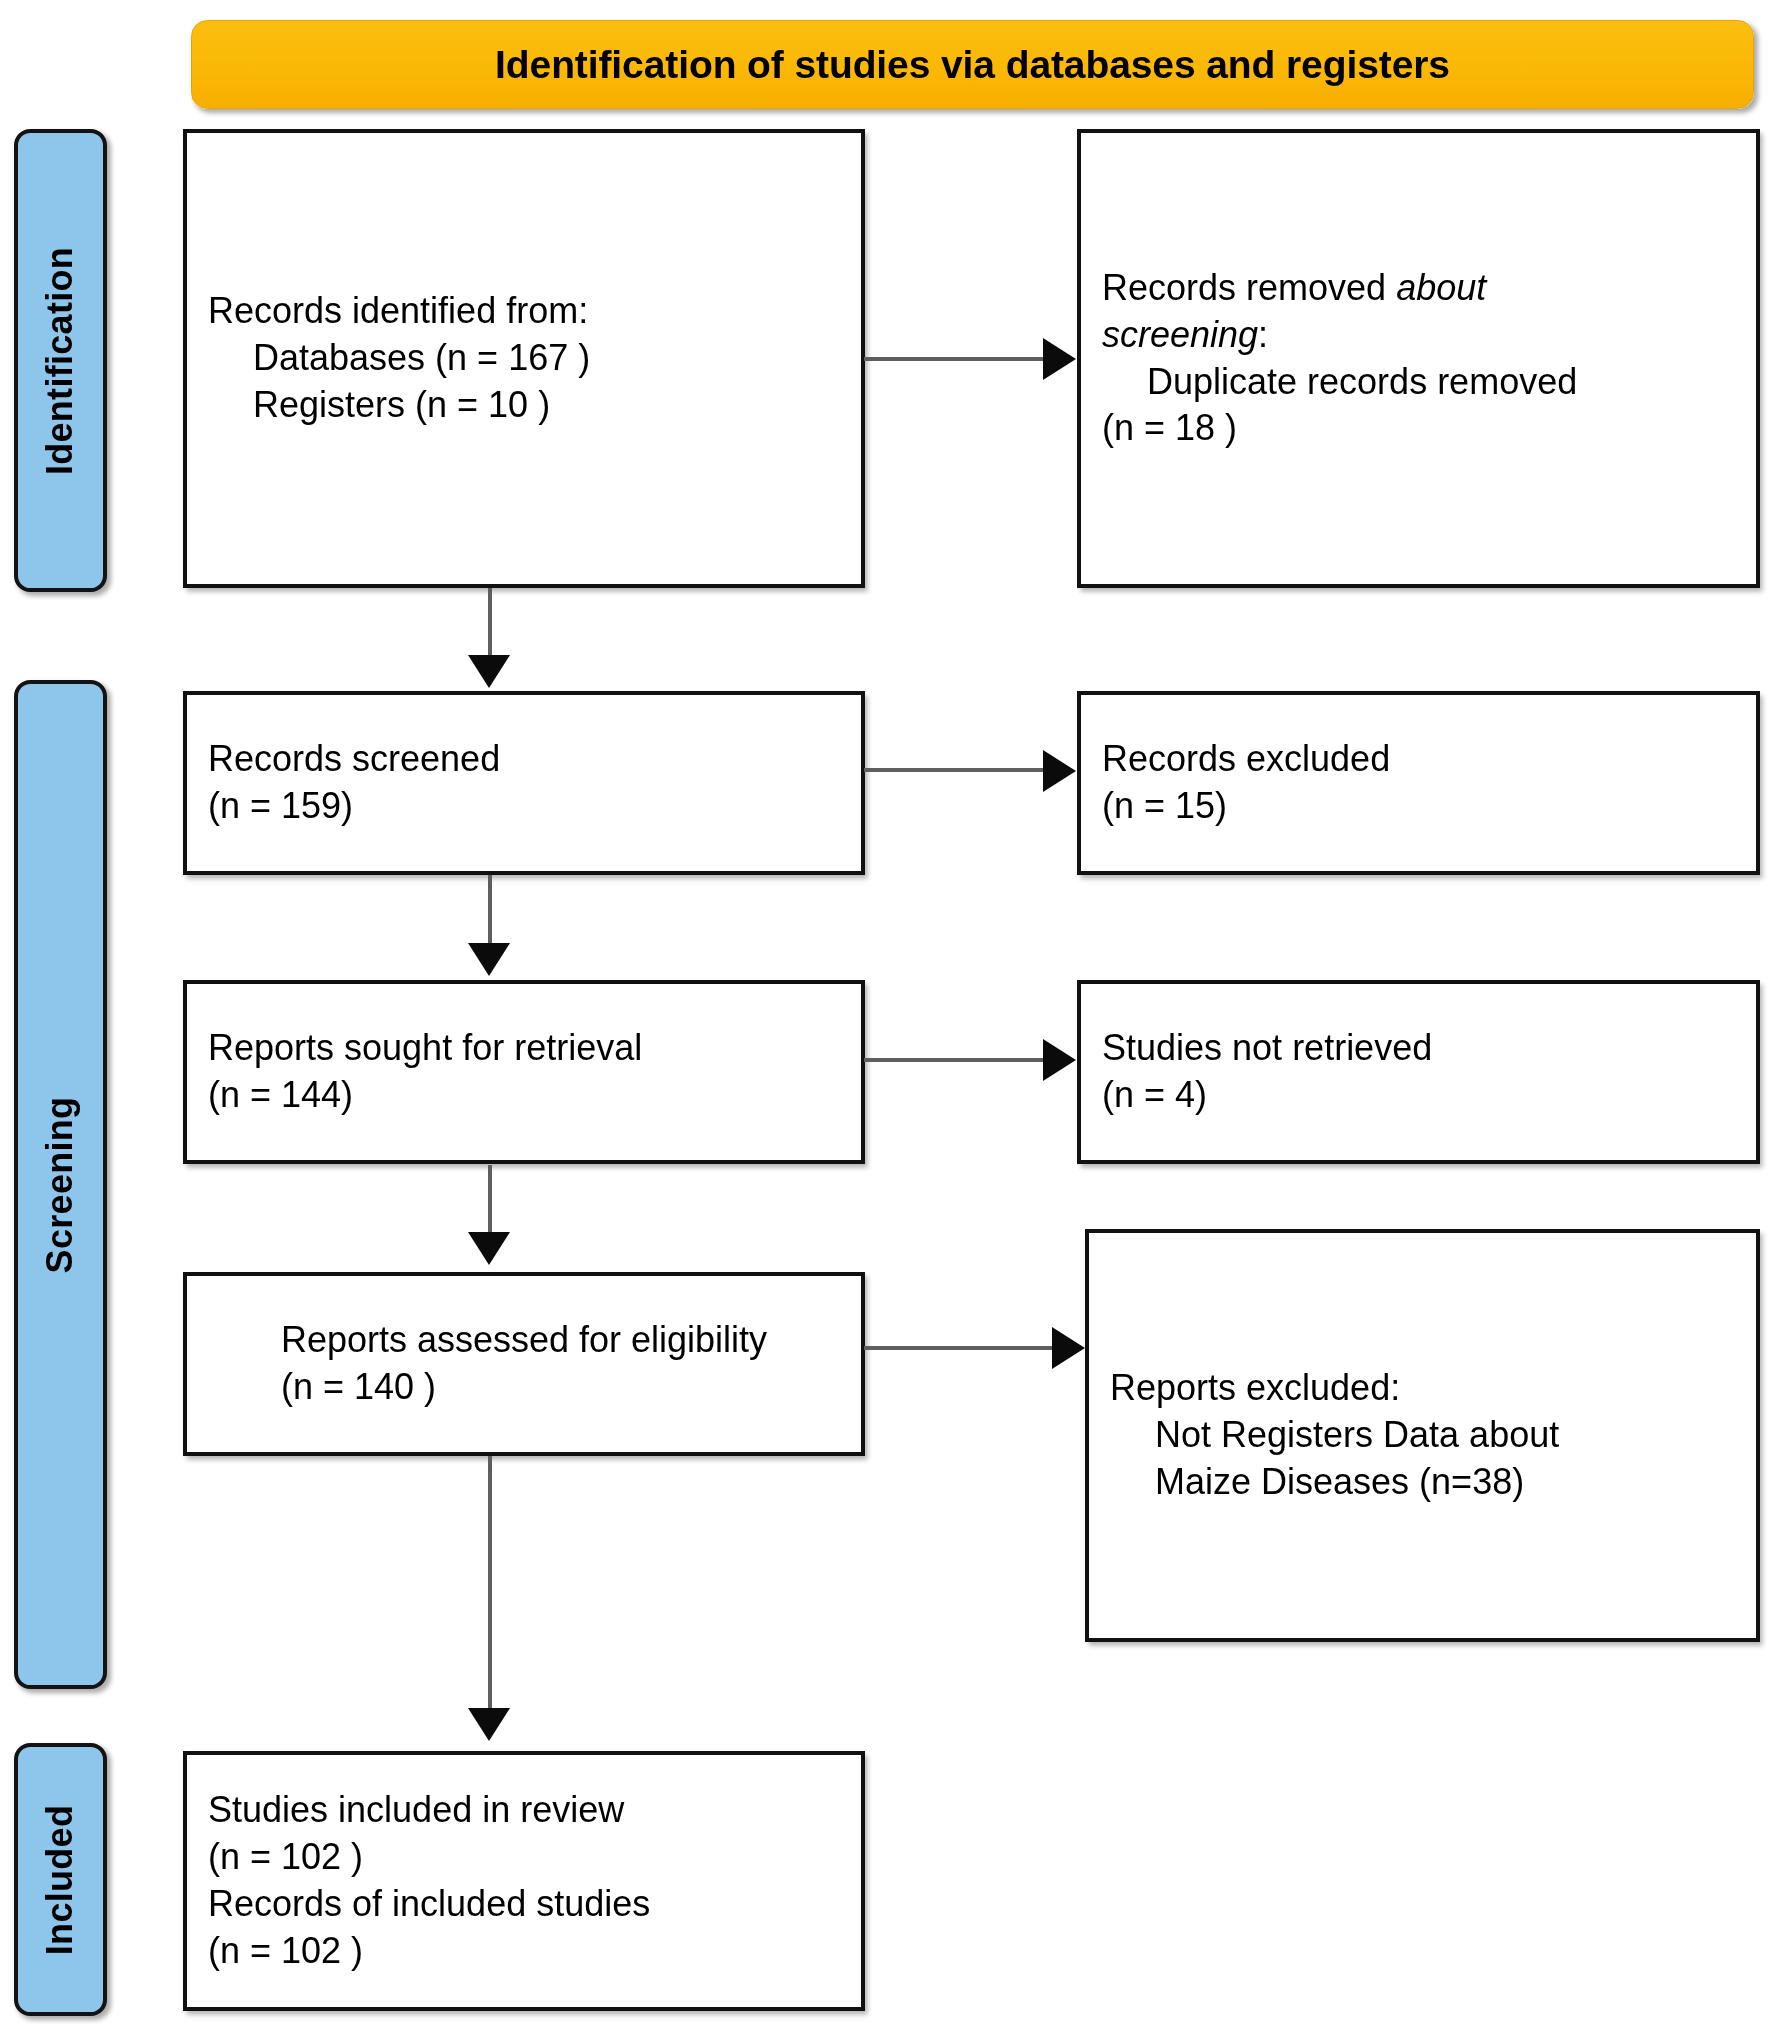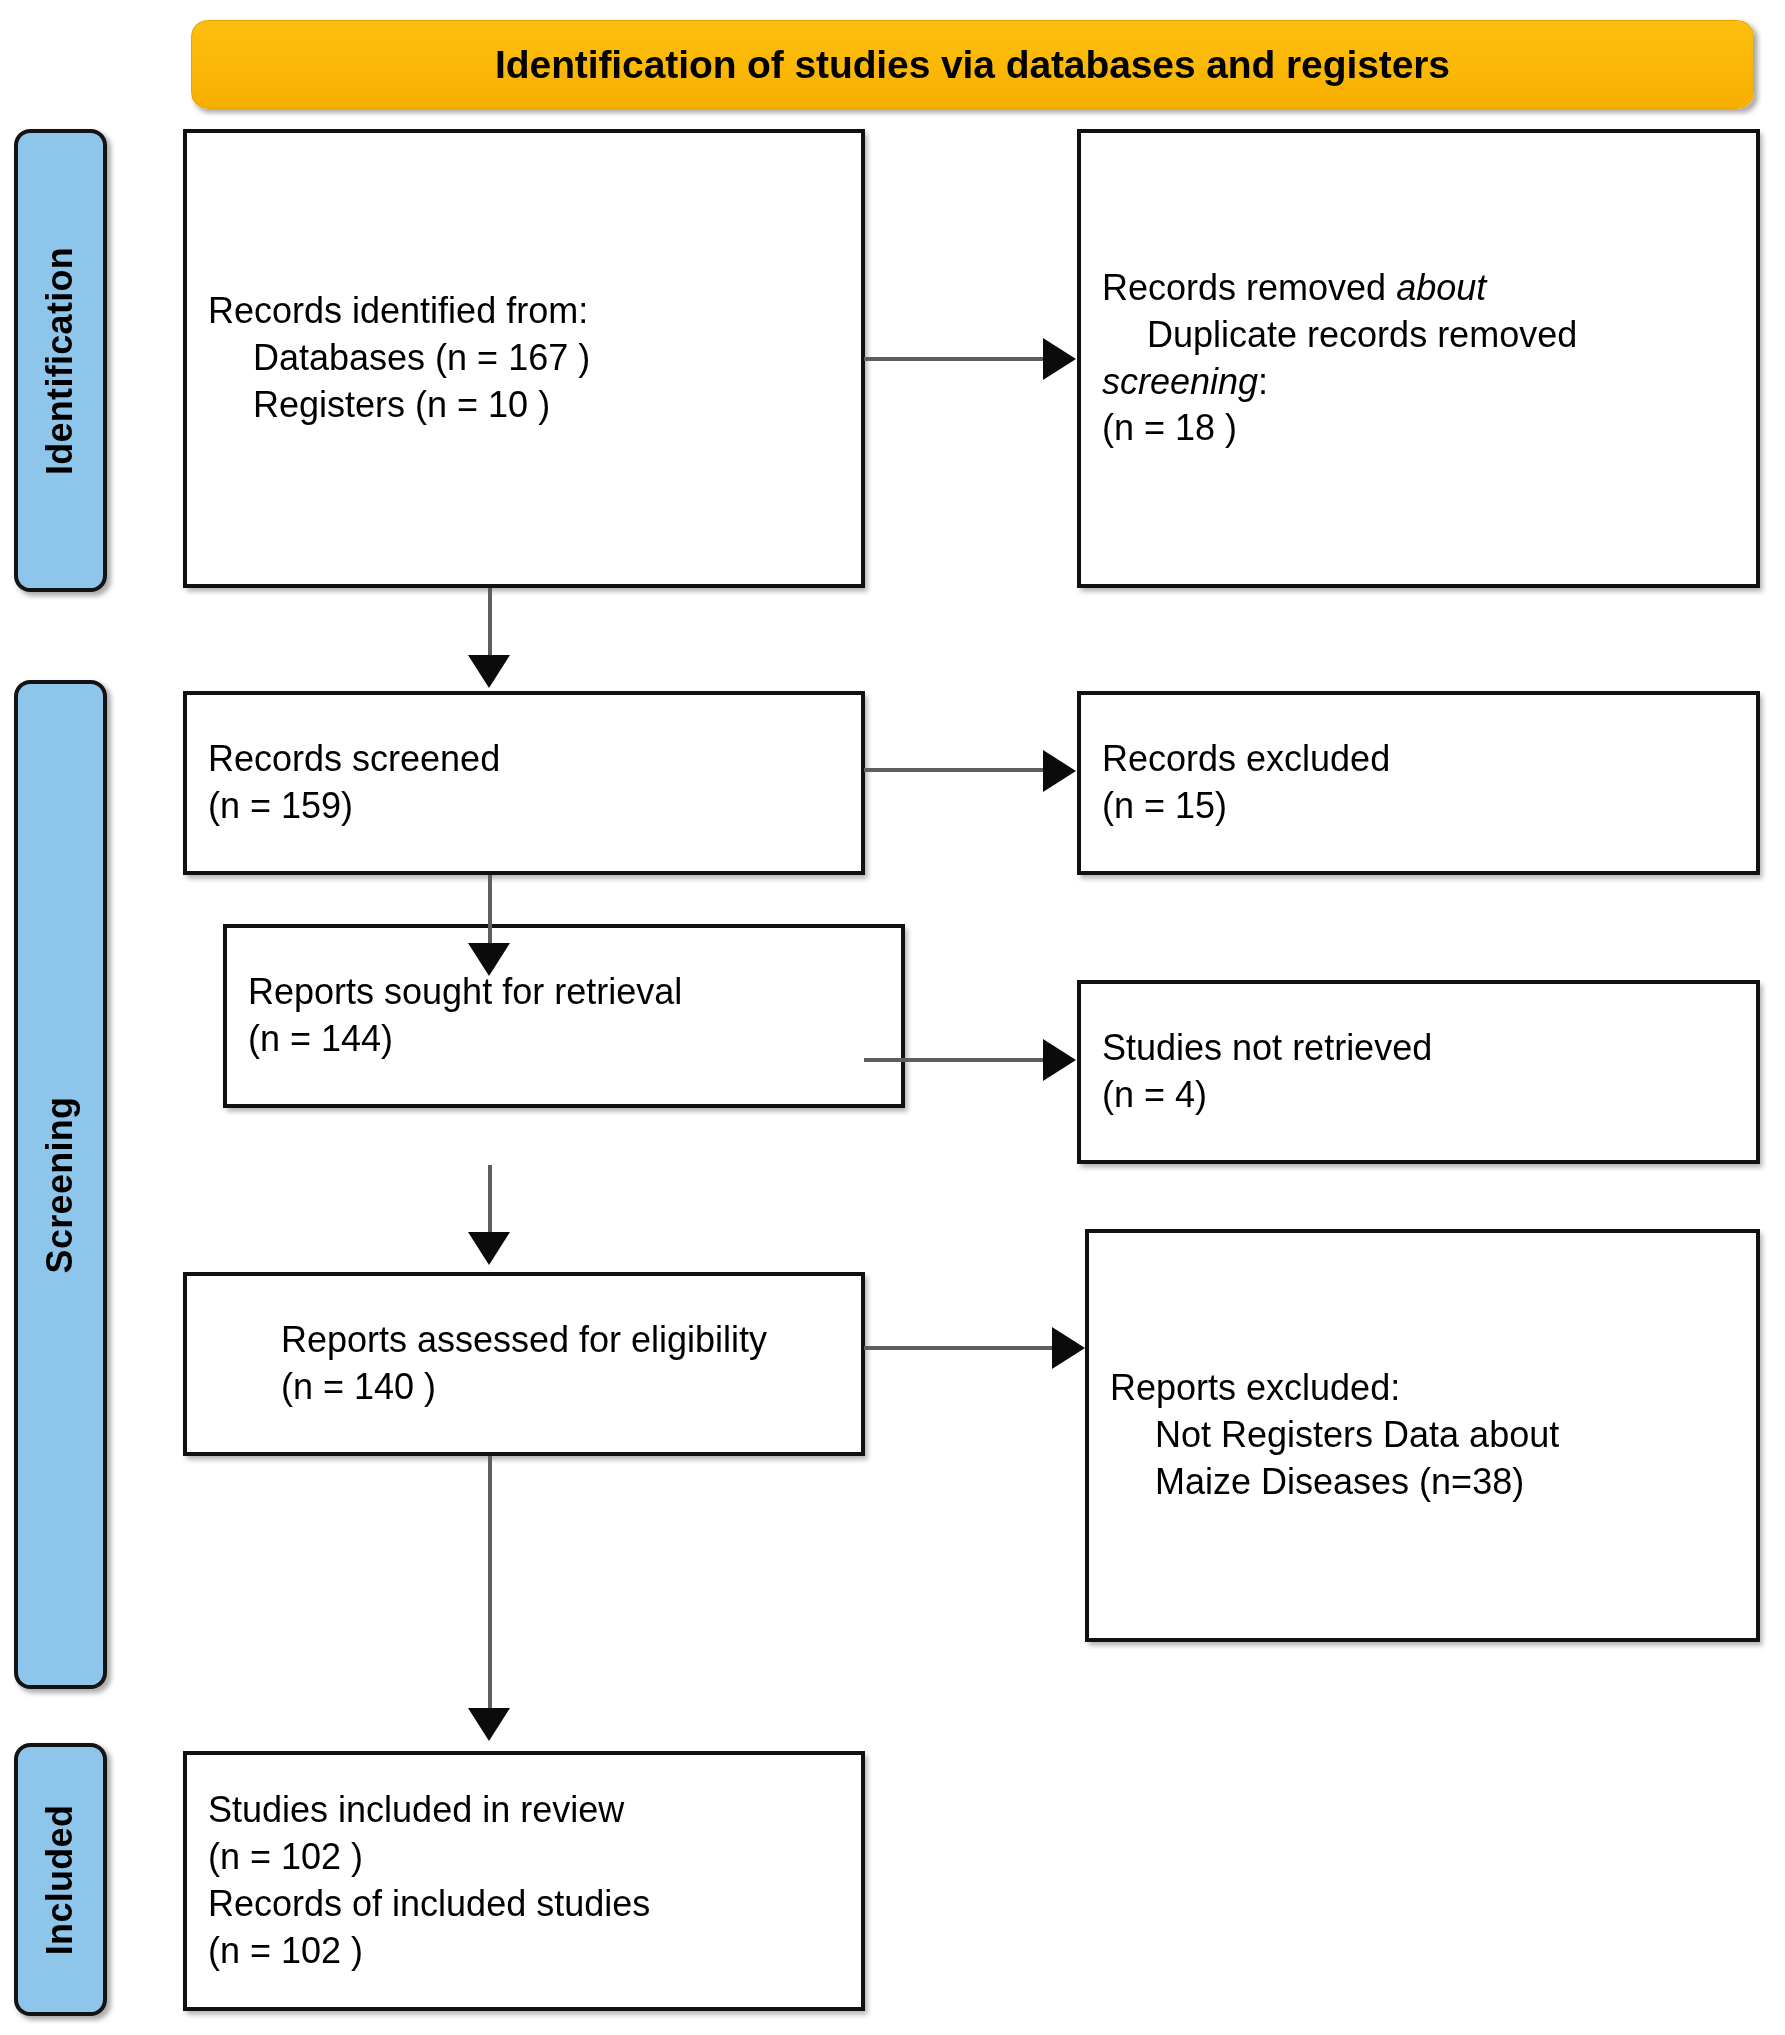--- a/index.html
+++ b/index.html
@@ -89,21 +89,21 @@
     line-height: 1.30;
     color: #000000;
   }
   .node-text .ln { display: block; white-space: pre; }
   .node-text .indent { padding-left: 45px; }
   .node-text em { font-style: italic; }
 
   
   #node-identified      { left: 183px; top: 129px;  width: 682px; height: 459px; }
   #node-screened        { left: 183px; top: 691px; width: 682px; height: 184px; }
-  #node-sought          { left: 183px; top: 924px; width: 682px; height: 184px; margin-left: 40px; }
+  #node-sought          { left: 183px; top: 980px; width: 682px; height: 184px; }
   #node-assessed        { left: 183px; top: 1272px; width: 682px; height: 184px; align-items: center; }
   #node-included        { left: 183px; top: 1751px; width: 682px; height: 260px; }
 
   
   #node-removed         { left: 1077px; top: 129px;  width: 683px; height: 459px; }
   #node-rec-excluded    { left: 1077px; top: 691px; width: 683px; height: 184px; }
   #node-not-retrieved   { left: 1077px; top: 980px; width: 683px; height: 184px; }
   #node-rep-excluded    { left: 1085px; top: 1229px; width: 675px; height: 413px; }
 
   
@@ -191,22 +191,22 @@
       <span class="ln">Studies included in review</span>
       <span class="ln">(n = 102 )</span>
       <span class="ln">Records of included studies</span>
       <span class="ln">(n = 102 )</span>
     </div>
   </div>
 
   <div class="node" id="node-removed">
     <div class="node-text">
       <span class="ln"><span>Records removed </span><em>about</em></span>
+      <span class="ln"><em>screening</em><span>:</span></span>
       <span class="ln indent">Duplicate records removed</span>
-      <span class="ln"><em>screening</em><span>:</span></span>
       <span class="ln">(n = 18 )</span>
     </div>
   </div>
 
   <div class="node" id="node-rec-excluded">
     <div class="node-text">
       <span class="ln">Records excluded</span>
       <span class="ln">(n = 15)</span>
     </div>
   </div>

